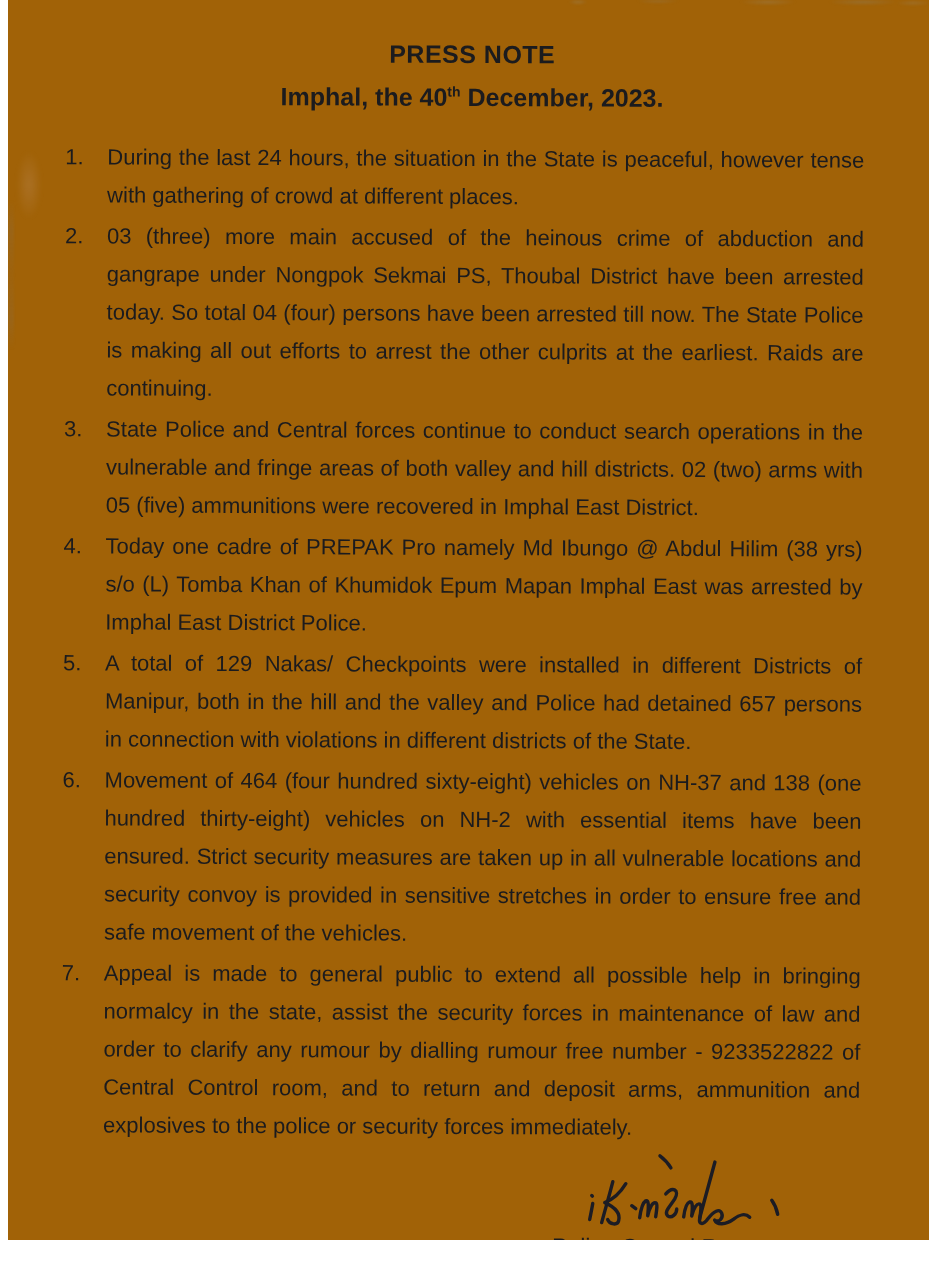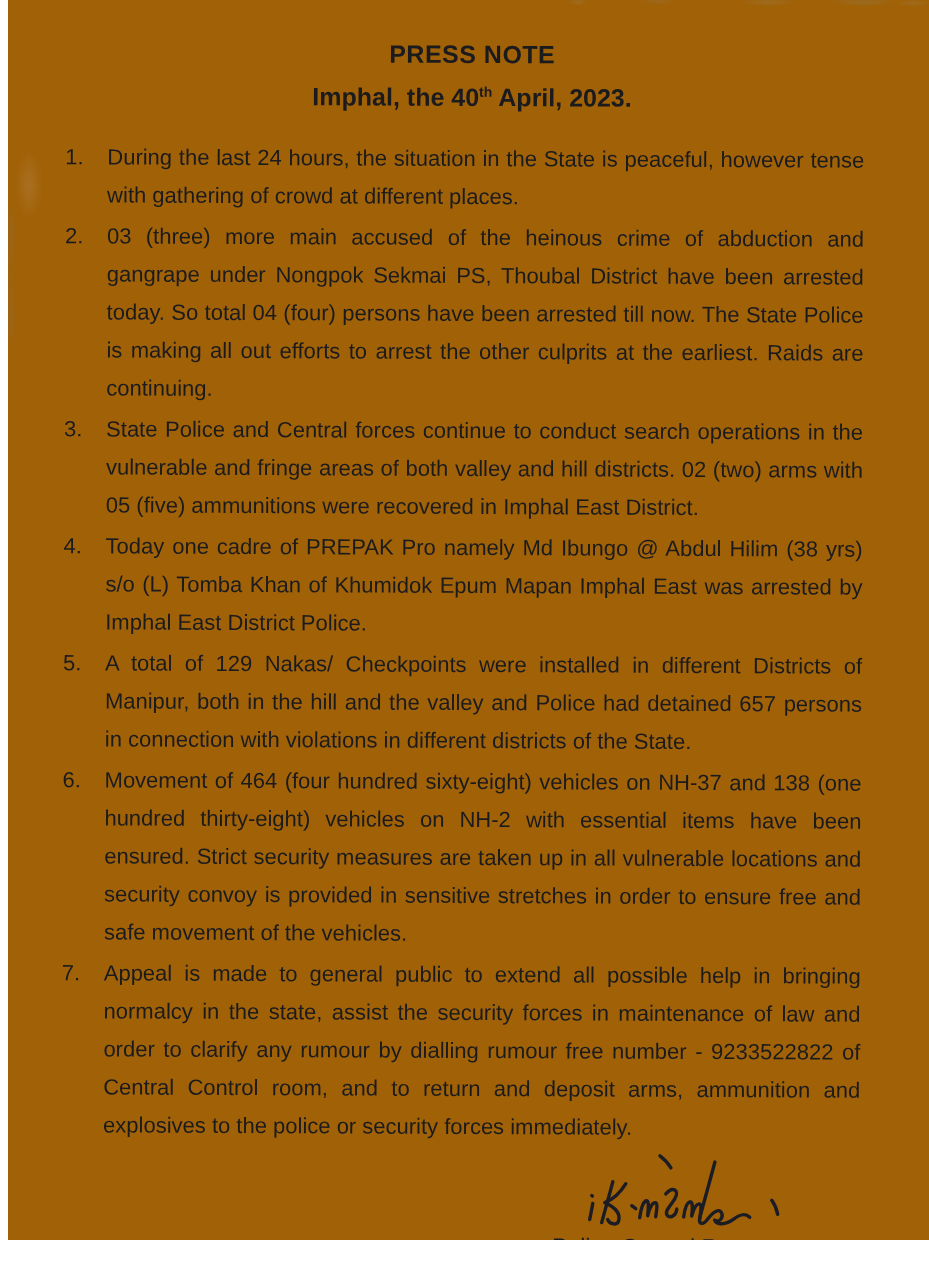--- a/index.html
+++ b/index.html
@@ -132,21 +132,21 @@
 <div class="page">
   <div class="scan-top-band"></div>
   <div class="scan-smudge-left"></div>
   <div class="scan-edge-left"></div>
   <div class="scan-speck"></div>
 
   <div class="rotate-wrap">
 
     <div class="header">
       <div class="title">PRESS NOTE</div>
-      <div class="dateline"><span>Imphal, the 40</span><sup>th</sup><span> April, 2023.</span></div>
+      <div class="dateline"><span>Imphal, the 40</span><sup>th</sup><span> December, 2023.</span></div>
     </div>
 
     <div class="items">
 
       <div class="item">
         <div class="num">1.</div>
         <div class="txt">During the last 24 hours, the situation in the State is peaceful, however tense with gathering of crowd at different places.</div>
       </div>
 
       <div class="item">

